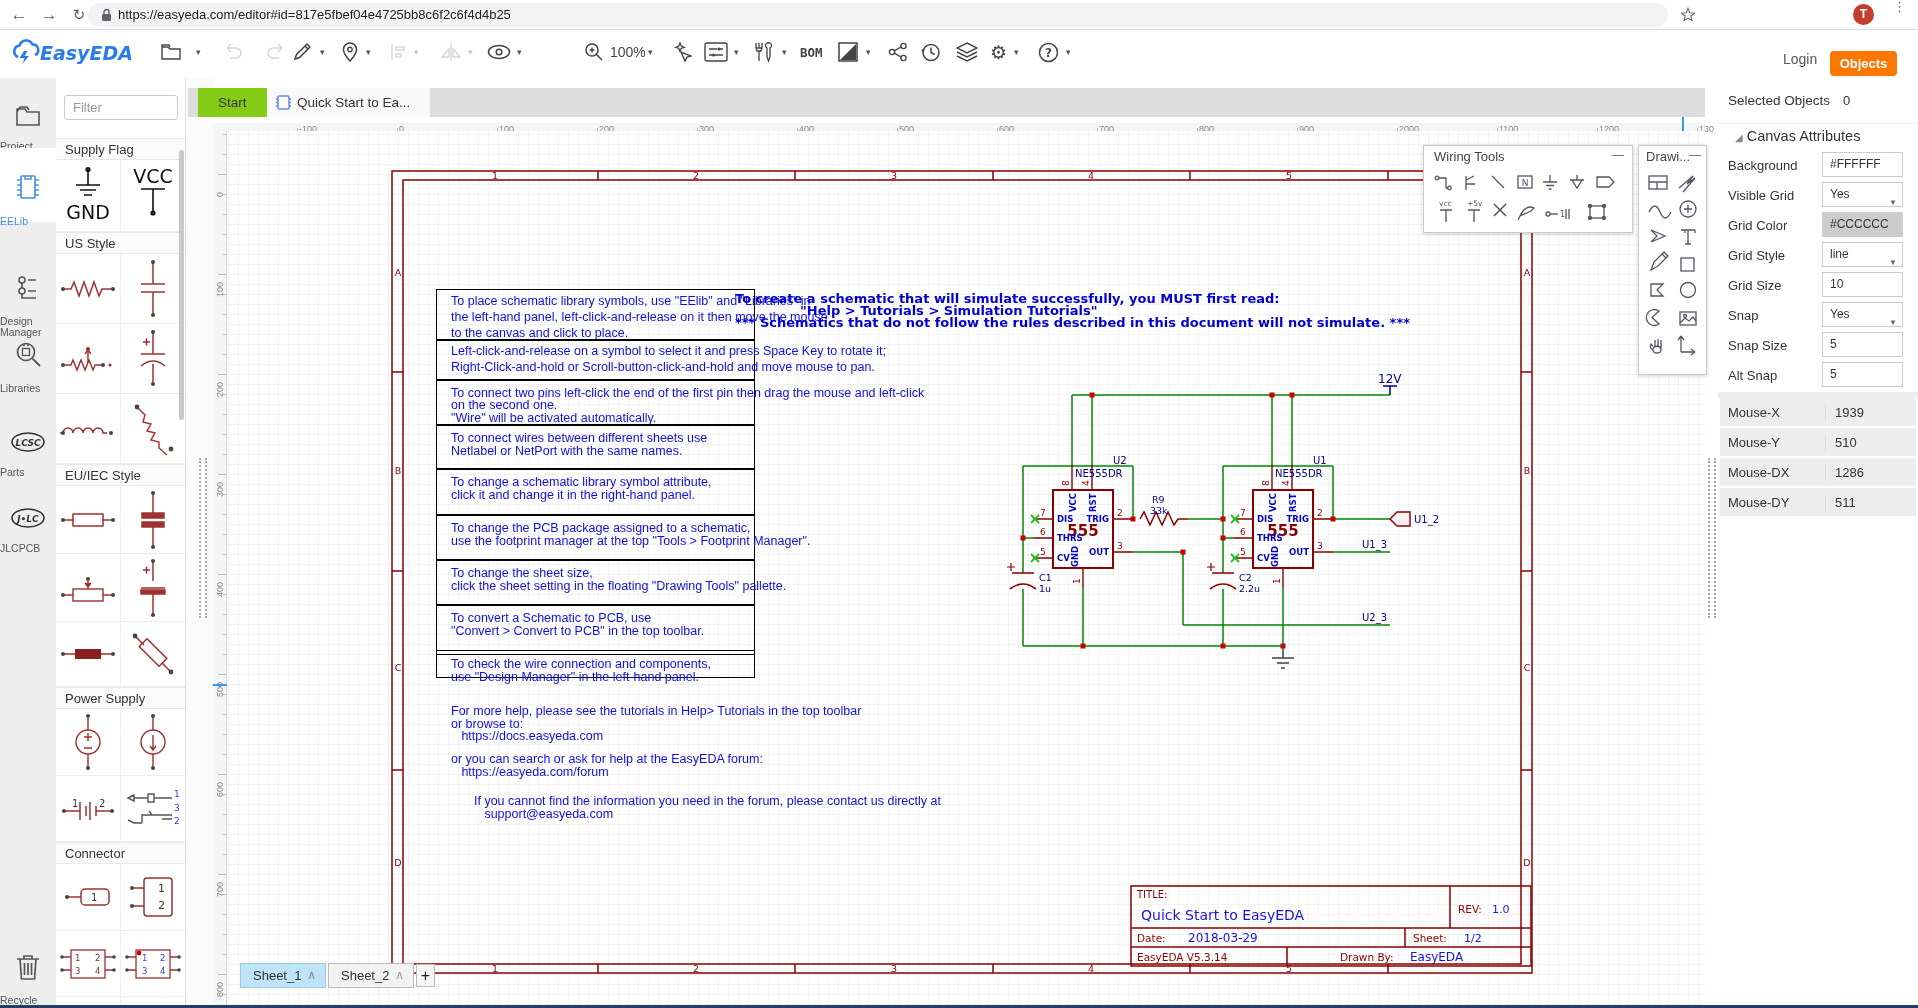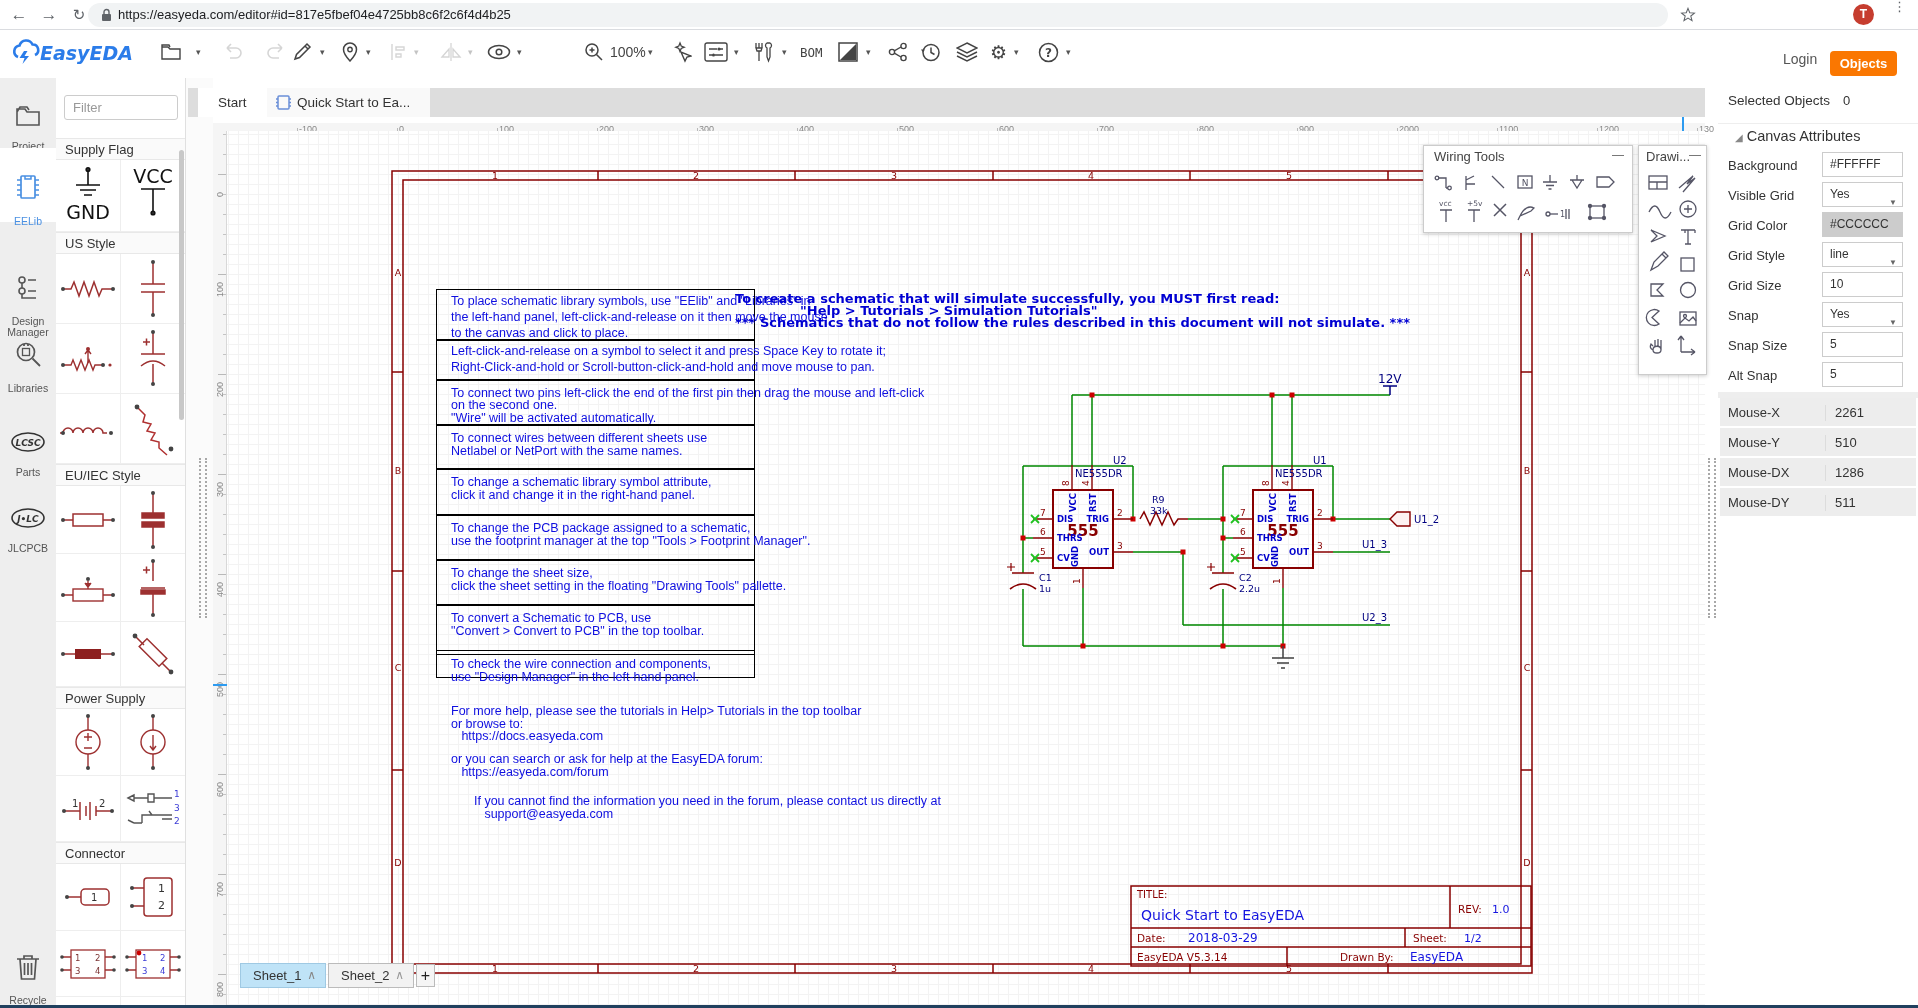--- a/index.html
+++ b/index.html
@@ -15,21 +15,21 @@
   #toolbar { left:0; top:30px; width:1918px; height:48px; background:#fff; }
   .tbi { top:10px; height:24px; display:flex; align-items:center; color:#444; }
   .tbi svg { display:block; }
   .caret { font-size:9px; color:#555; }
   .dis { opacity:.35; }
   #login { left:1783px; top:21px; font-size:14px; color:#555; }
   #register { left:1830px; top:21px; width:67px; height:25px; background:#fa7701; color:#fff;
      font-size:13px; font-weight:bold; text-align:center; line-height:25px; border-radius:4px; }
   
   #iconbar { left:0; top:78px; width:56px; height:930px; background:#eeeeee; }
-  .sb-item { left:0; width:56px; text-align:center; color:#555; font-size:10.5px; white-space:pre-line; line-height:11px; }
+  .sb-item { left:0; width:56px; text-align:left; color:#555; font-size:10.5px; white-space:pre-line; line-height:11px; }
   .sb-item svg { display:block; margin:0 auto 3px; }
   .sb-act { background:#fff; color:#4a90e2; }
   
   #eelib { left:56px; top:78px; width:130px; height:930px; background:#fff; border-right:1px solid #e0e0e0; }
   #filter { left:8px; top:17px; width:114px; height:25px; border:1px solid #ccc; border-radius:3px;
      font-size:13px; color:#999; line-height:23px; padding-left:8px; background:#fff; }
   .sec-hdr { left:0; width:129px; height:22px; background:#fafafa; border-top:1px solid #e8e8e8; border-bottom:1px solid #e8e8e8;
      font-size:13px; color:#333; padding:3px 0 0 9px; }
   .cell { width:64px; border-bottom:1px solid #eee; display:flex; align-items:center; justify-content:center; }
   .cell.r { border-left:1px solid #eee; }
@@ -186,21 +186,21 @@
       </svg>
   </div>
     <div class="abs tbi caret" style="left:734px">▾</div>
   <div class="abs tbi" style="left:752px">
     <svg width="22" height="22" viewBox="0 0 22 22">
         <path d="M7 2 v5 M4 2 v5 M10 2 v5 M4 7 h6 l-1 3 h-4 z M7 10 v10" fill="none" stroke="#444" stroke-width="1.3"></path>
         <path d="M15 2 c-2 1 -2 4 0 5 v9 l1.5 4 1.5 -4 v-9 c2 -1 2 -4 0 -5 z" fill="none" stroke="#444" stroke-width="1.3"></path>
       </svg>
   </div>
     <div class="abs tbi caret" style="left:782px">▾</div>
-  <div class="abs tbi" style="left:800px;font-size:12.5px;font-weight:normal;font-family:'DejaVu Sans Mono',monospace">BOM</div>
+  <div class="abs tbi" style="left:800px;font-size:12.5px;font-weight:bold;font-family:'DejaVu Sans Mono',monospace">BOM</div>
   <div class="abs tbi" style="left:838px">
     <svg width="20" height="20" viewBox="0 0 20 20">
         <rect x="1" y="1" width="18" height="18" fill="none" stroke="#444" stroke-width="1.5"></rect>
         <path d="M2 18 L18 2 V18 z" fill="#444"></path>
       </svg>
   </div>
     <div class="abs tbi caret" style="left:866px">▾</div>
   <div class="abs tbi" style="left:888px">
     <svg width="20" height="20" viewBox="0 0 20 20">
         <circle cx="15.5" cy="4" r="2.6" fill="none" stroke="#444" stroke-width="1.4"></circle>
@@ -542,21 +542,21 @@
 <div class="abs split" style="left:186px">
   <div class="abs dotcol" style="left:13px"></div>
     <div class="abs dotcol" style="left:19px"></div>
 </div>
 <div class="abs split" style="left:1705px;width:13px;background:#fff">
   <div class="abs dotcol" style="left:3px"></div>
     <div class="abs dotcol" style="left:9px"></div>
 </div>
 
 <div class="abs" id="tabbar">
-  <div class="abs dtab" style="left:10px;padding:0 20px;background:#ffffff;border-right:1px solid #ccc">Start</div>
+  <div class="abs dtab" style="left:10px;padding:0 20px;background:#84cc16;border-right:1px solid #ccc">Start</div>
   <div class="abs dtab" style="left:79px;width:163px;background:#f9f9f9;padding-left:30px">
     <svg class="abs" style="left:9px;top:7px" width="15" height="15" viewBox="0 0 15 15">
         <rect x="2" y="1" width="11" height="13" rx="1" fill="none" stroke="#6a8fd8" stroke-width="1.5"></rect>
         <path d="M2 4 h-2 M2 7.5 h-2 M2 11 h-2 M13 4 h2 M13 7.5 h2 M13 11 h2" stroke="#6a8fd8" stroke-width="1.3"></path>
       </svg>
     <span>Quick Start to Ea...</span>
   </div>
 </div>
 
 <div class="abs" id="hruler">
@@ -893,21 +893,21 @@
   <div class="abs pbox" style="top:194px">10</div>
   <div class="abs plabel" style="top:230px">Snap</div>
   <div class="abs pbox" style="top:224px"><span>Yes</span><span class="dd">▼</span></div>
   <div class="abs plabel" style="top:260px">Snap Size</div>
   <div class="abs pbox" style="top:254px">5</div>
   <div class="abs plabel" style="top:290px">Alt Snap</div>
   <div class="abs pbox" style="top:284px">5</div>
   <div class="abs" style="left:0;top:314px;width:200px;height:6px;background:#eee"></div>
   <div class="abs mrow" style="top:320px">
       <span class="ml">Mouse-X</span>
-      <span class="mv">2261</span>
+      <span class="mv">1939</span>
     </div>
   <div class="abs mrow" style="top:350px">
       <span class="ml">Mouse-Y</span>
       <span class="mv">510</span>
     </div>
   <div class="abs mrow" style="top:380px">
       <span class="ml">Mouse-DX</span>
       <span class="mv">1286</span>
     </div>
   <div class="abs mrow" style="top:410px">

